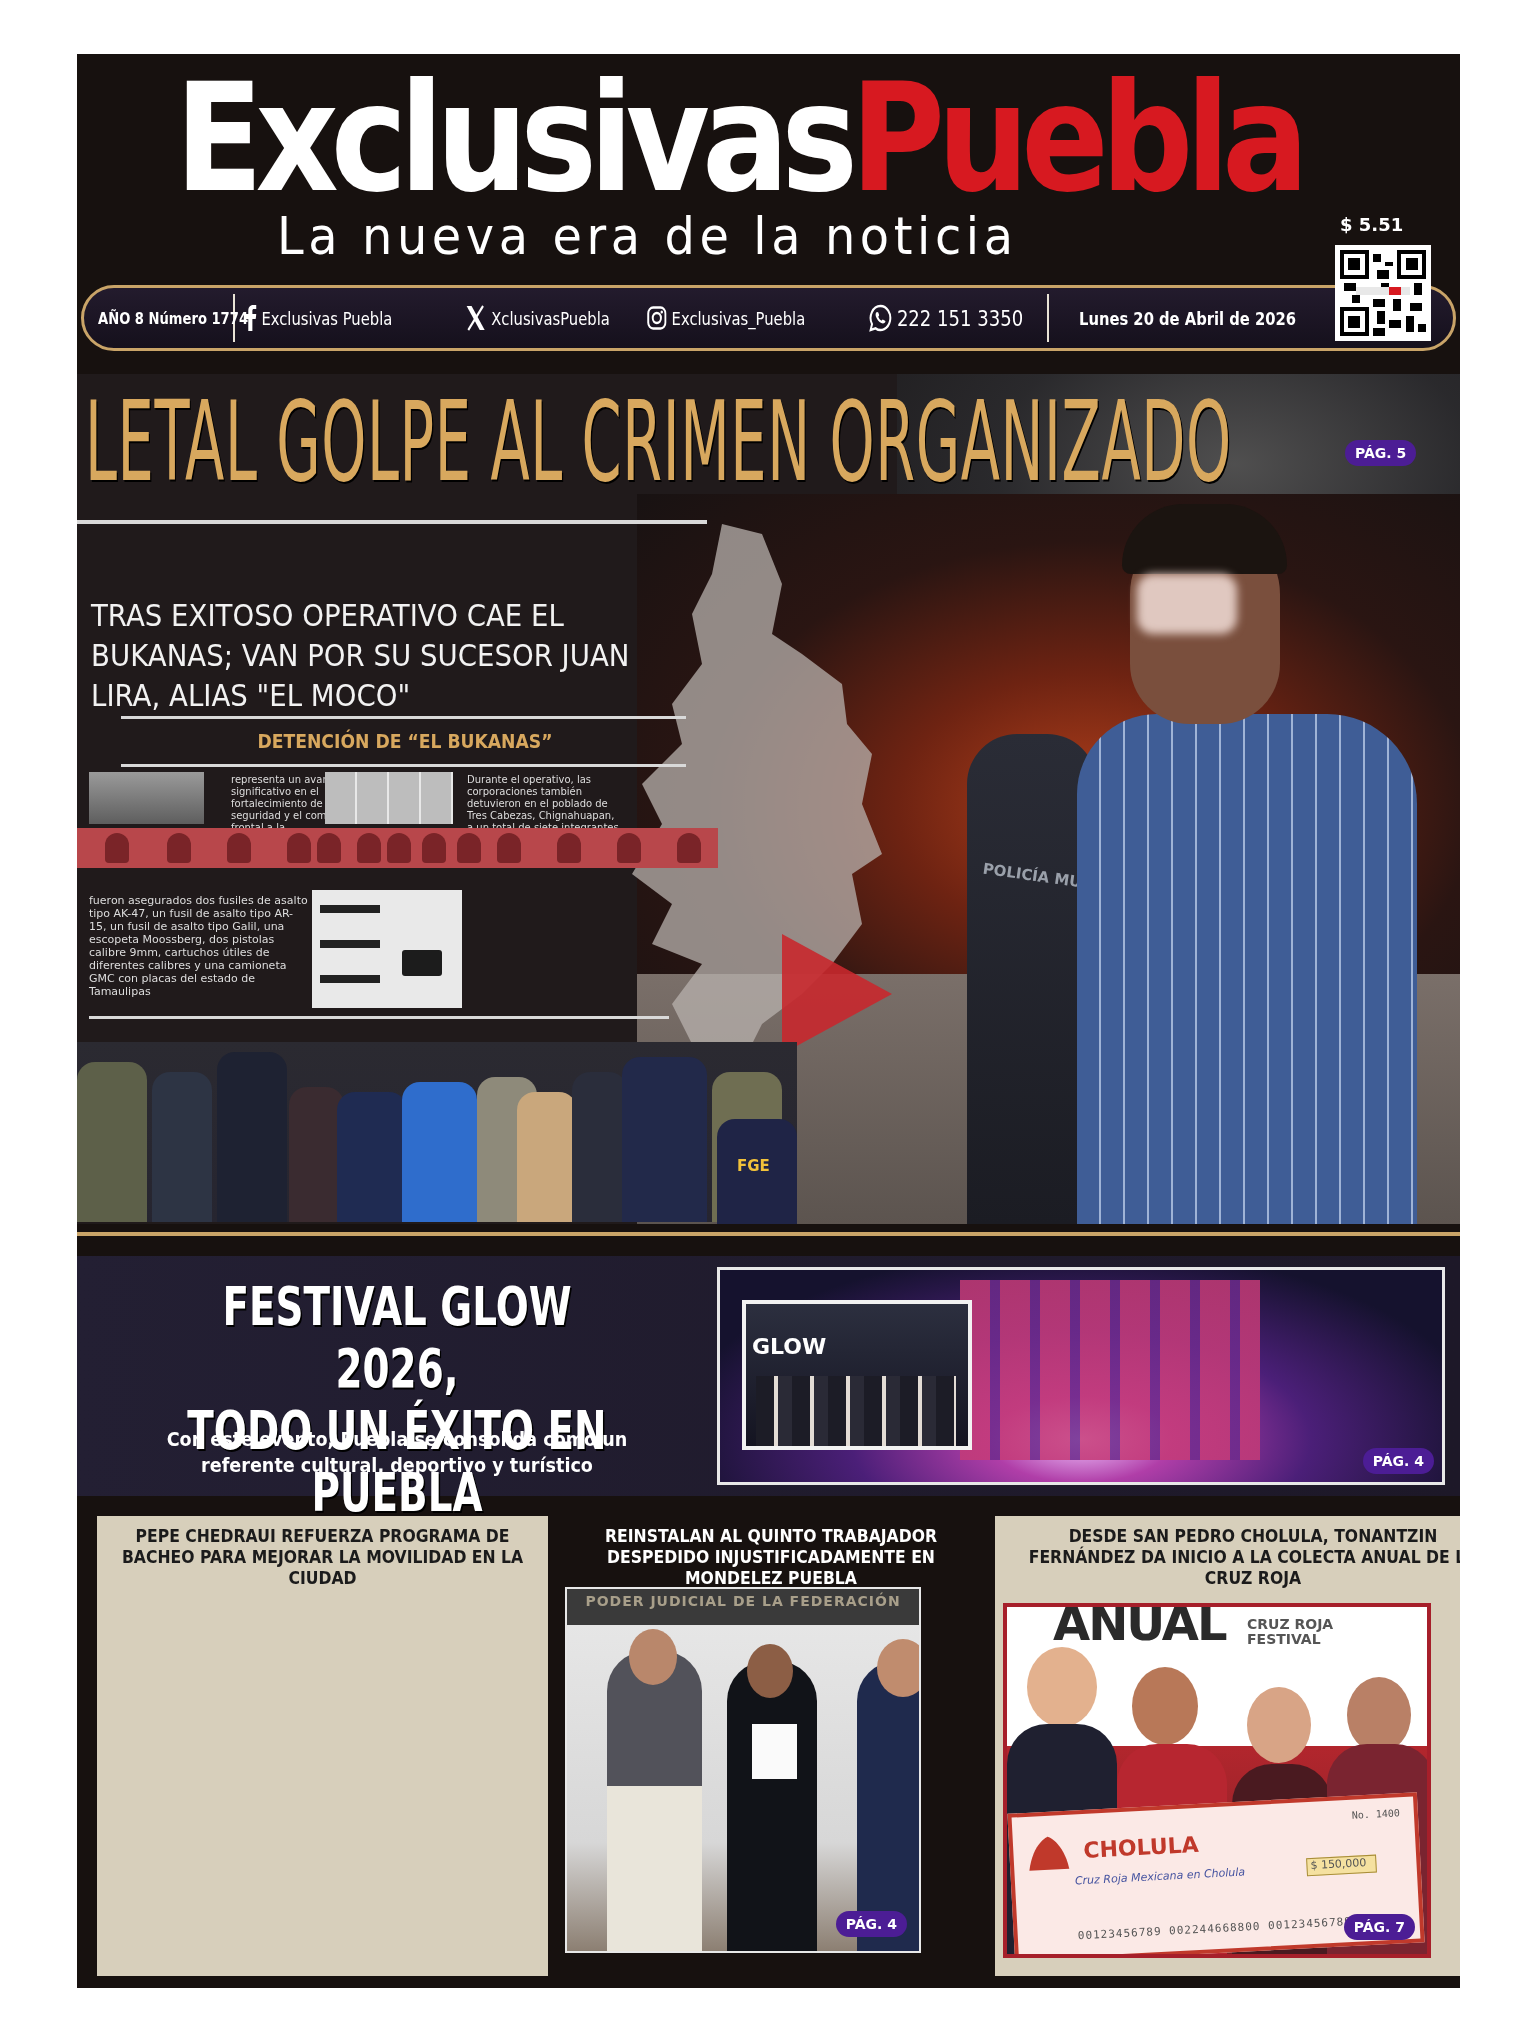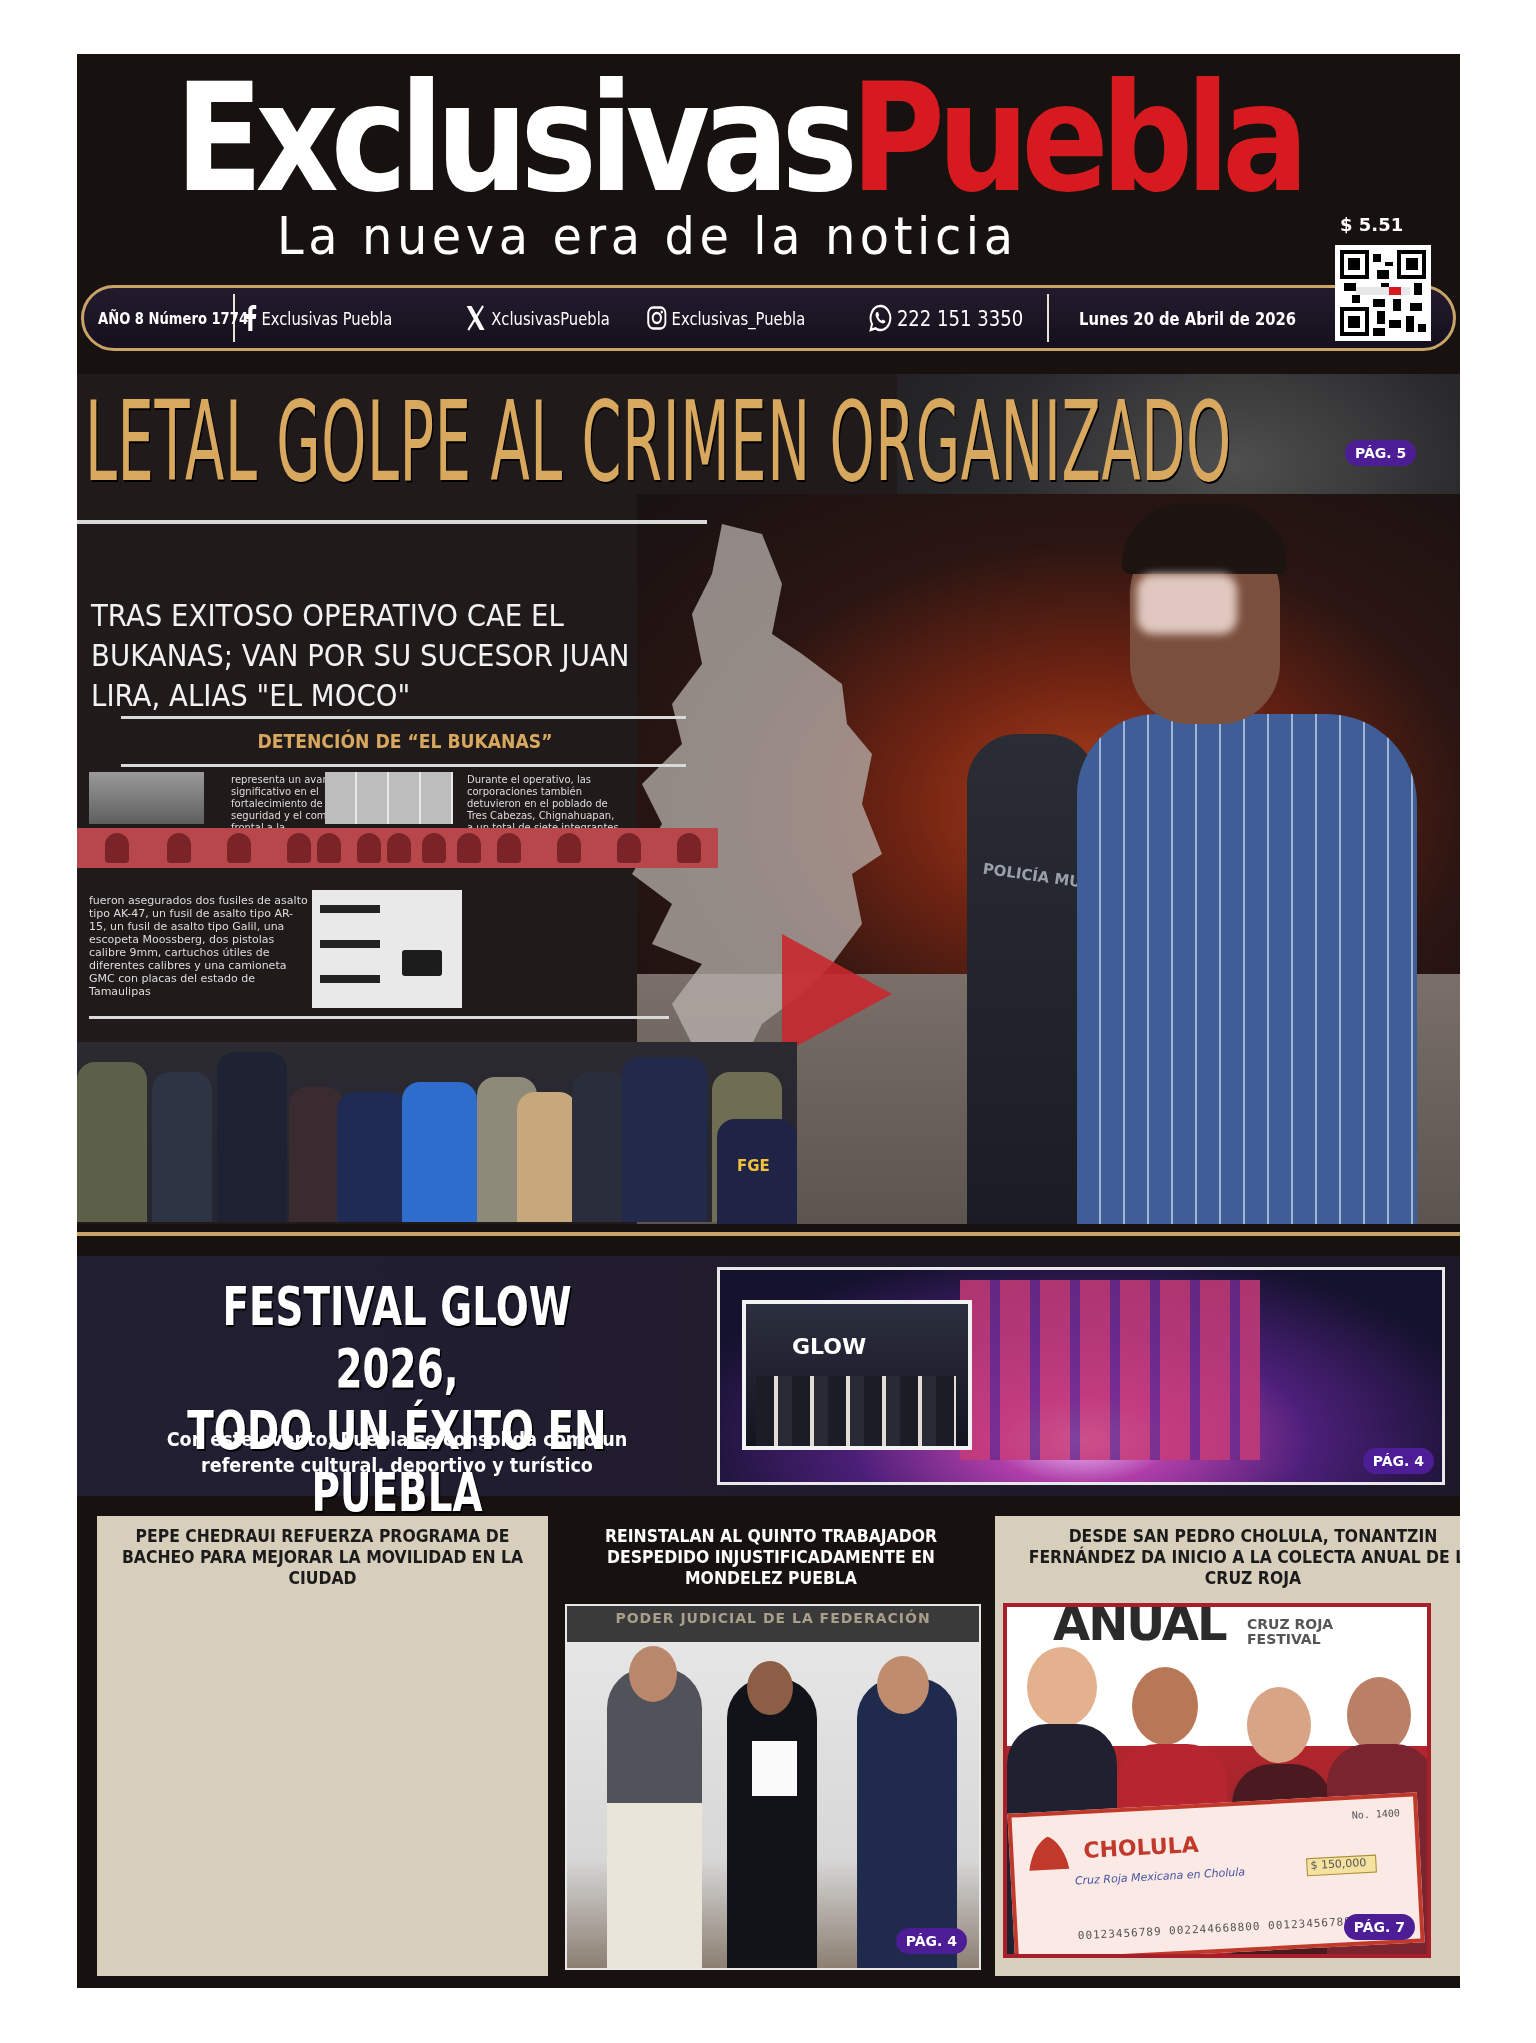--- a/index.html
+++ b/index.html
@@ -58,35 +58,35 @@
 
   .gold-sep { position: absolute; left: 0; top: 1178px; width: 1383px; height: 4px; background: #c9a468; }
 
   
   .festival { position: absolute; left: 0; top: 1202px; width: 1383px; height: 240px; background: linear-gradient(90deg, #231f33, #1d1828); }
   .fest-title { position: absolute; left: 10px; top: 20px; width: 620px; text-align: center; font-family: "DejaVu Sans", sans-serif; font-weight: bold; font-size: 54px; line-height: 62px; color: #ffffff; transform: scaleX(0.72); transform-origin: center top; text-shadow: 2px 2px 0 #000; }
   .fest-sub { position: absolute; left: 10px; top: 170px; width: 620px; text-align: center; font-family: "DejaVu Sans", sans-serif; font-weight: bold; font-size: 20px; line-height: 26px; color: #ffffff; transform: scaleX(0.88); transform-origin: center top; }
   .fest-frame { position: absolute; left: 640px; top: 11px; width: 728px; height: 218px; border: 3px solid #e8e8e8; background: radial-gradient(ellipse at 50% 80%, #f0c6ff 0%, #b03ea8 18%, #4b1f78 45%, #15122e 80%); overflow: hidden; }
   .fest-building { position: absolute; left: 240px; top: 10px; width: 300px; height: 180px; background: repeating-linear-gradient(90deg, #c53b77 0 30px, #6d2b8c 30px 40px); opacity: 0.85; }
   .fest-inset { position: absolute; left: 22px; top: 30px; width: 230px; height: 150px; border: 4px solid #f2f2f2; background: linear-gradient(#2c2f3f, #141421); }
-  .fest-inset .glow { position: absolute; left: 6px; top: 30px; color: #fff; font-family: "DejaVu Sans", sans-serif; font-weight: bold; font-size: 22px; margin-left: 40px; }
+  .fest-inset .glow { position: absolute; left: 6px; top: 30px; color: #fff; font-family: "DejaVu Sans", sans-serif; font-weight: bold; font-size: 22px; }
   .fest-frame .pill { right: 8px; bottom: 8px; }
 
   
   .card { position: absolute; top: 1462px; height: 460px; }
   .card-title { position: absolute; left: 0; top: 0; width: 100%; text-align: center; font-family: "DejaVu Sans", sans-serif; font-weight: bold; font-size: 17px; line-height: 21px; padding-top: 10px; transform: scaleX(0.92); }
   .card-photo { position: absolute; overflow: hidden; }
   .card .pill { right: 12px; bottom: 14px; }
 
   .c1 { left: 20px; width: 451px; background: #d7cfbb; }
   .c1 .card-title { color: #1b1b1b; }
   .c1 .card-photo { left: 8px; top: 87px; width: 435px; height: 355px; border: 4px solid #a61f2a; background: linear-gradient(#6f9bd9 0%, #a8c3e6 25%, #8f8a7c 55%, #6b6863 100%); }
   .c2 { left: 478px; width: 432px; background: transparent; }
   .c2 .card-title { color: #ffffff; }
-  .c2 .card-photo { left: 10px; top: 88px; width: 416px; height: 366px; border: 2px solid #e8e8e8; background: linear-gradient(#3a3a3a 0, #3a3a3a 10%, #e6e6e6 10%, #d7d7d7 70%, #8c7f72 100%); }
+  .c2 .card-photo { left: 10px; top: 71px; width: 356px; height: 366px; border: 2px solid #e8e8e8; background: linear-gradient(#3a3a3a 0, #3a3a3a 10%, #e6e6e6 10%, #d7d7d7 70%, #8c7f72 100%); }
   .c3 { left: 918px; width: 516px; background: #d7cfbb; }
   .c3 .card-title { color: #1b1b1b; }
   .c3 .card-photo { left: 8px; top: 87px; width: 428px; height: 355px; border: 4px solid #a61f2a; background: linear-gradient(#ffffff 0, #ffffff 40%, #b2262d 40%, #7a1f25 100%); }
 
   .person { position: absolute; bottom: 0; border-radius: 40px 40px 0 0; }
   .face { position: absolute; border-radius: 50%; }
 
   .cheque { position: absolute; left: 4px; top: 196px; width: 410px; height: 150px; background: #fbe9e6; border: 4px solid #c0392b; transform: rotate(-3deg); }
   .cheque .brand { position: absolute; left: 70px; top: 24px; font-family: "DejaVu Sans", sans-serif; font-weight: bold; font-size: 22px; color: #c0392b; }
   .cheque .num { position: absolute; right: 14px; top: 10px; font-family: "DejaVu Sans Mono", monospace; font-size: 10px; color: #555; }

